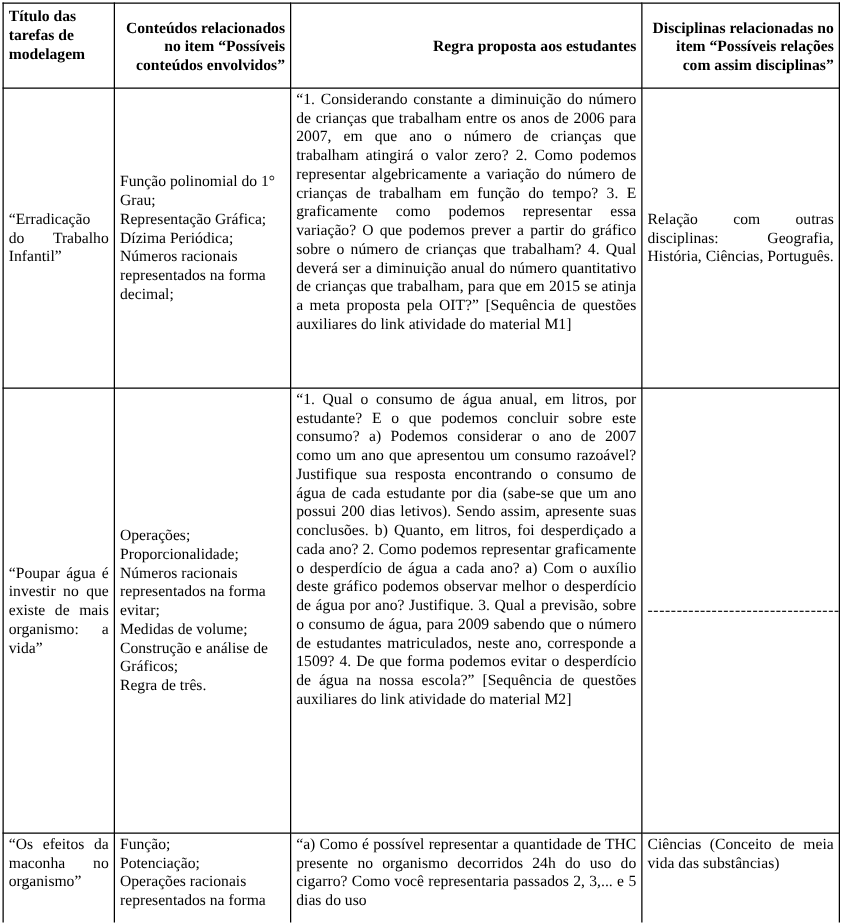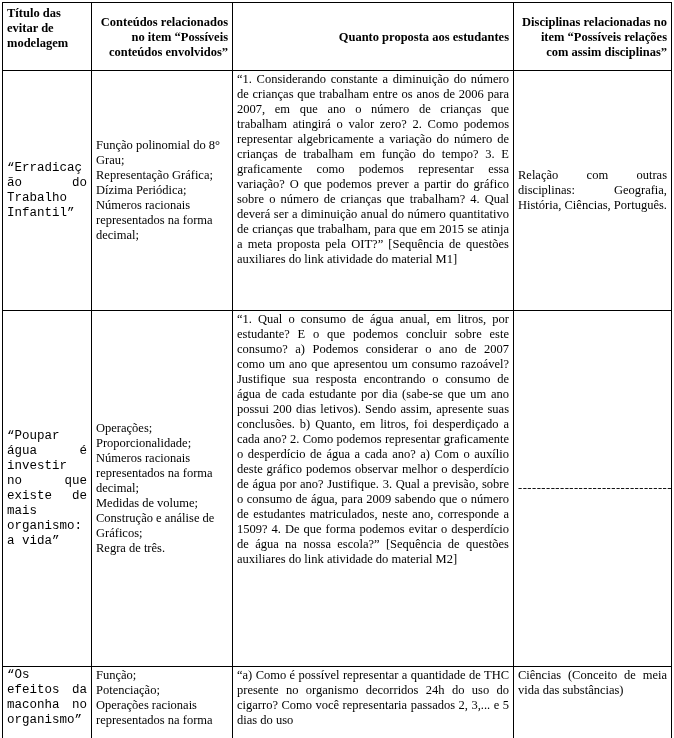--- a/index.html
+++ b/index.html
@@ -35,60 +35,60 @@
     vertical-align: middle;
   }
   th.h-left { text-align: left; vertical-align: top; }
 
   tr.r-head { height: 68px; }
   tr.r1 { height: 240px; }
   tr.r2 { height: 356px; }
   tr.r3 { height: 160px; }
   tr.r3 td { vertical-align: top; }
 
-  td.c-title { text-align: justify; font-family: Liberation Mono, monospace; }
+  td.c-title { text-align: justify; }
   td.c-contents { text-align: left; white-space: pre-line; }
   td.c-task { text-align: justify; vertical-align: top; }
   td.c-disciplines { text-align: justify; }
   td.c-dash { text-align: center; letter-spacing: 0.5px; white-space: nowrap; }
 </style>
 </head>
 <body>
 
 <div class="page">
   <table class="doc-table">
     <colgroup>
       <col style="width:89px">
       <col style="width:141px">
       <col style="width:281px">
       <col style="width:158px">
     </colgroup>
     <thead>
       <tr class="r-head">
-        <th class="h-left">Título das evitar de modelagem</th>
+        <th class="h-left">Título das tarefas de modelagem</th>
         <th>Conteúdos relacionados no item “Possíveis conteúdos envolvidos”</th>
-        <th>Quanto proposta aos estudantes</th>
+        <th>Regra proposta aos estudantes</th>
         <th>Disciplinas relacionadas no item “Possíveis relações com assim disciplinas”</th>
       </tr>
     </thead>
     <tbody>
       <tr class="r1">
         <td class="c-title">“Erradicação do Trabalho Infantil”</td>
-        <td class="c-contents">Função polinomial do 8° Grau;
+        <td class="c-contents">Função polinomial do 1° Grau;
 Representação Gráfica;
 Dízima Periódica;
 Números racionais representados na forma decimal;</td>
         <td class="c-task">“1. Considerando constante a diminuição do número de crianças que trabalham entre os anos de 2006 para 2007, em que ano o número de crianças que trabalham atingirá o valor zero? 2.  Como podemos representar algebricamente a variação do número de crianças de trabalham em função do tempo? 3.  E graficamente como podemos representar essa variação? O que podemos prever a partir do gráfico sobre o número de crianças que trabalham? 4.  Qual deverá ser a diminuição anual do número quantitativo de crianças que trabalham, para que em 2015 se atinja a meta proposta pela OIT?” [Sequência de questões auxiliares do link atividade do material M1]</td>
         <td class="c-disciplines">Relação com outras disciplinas: Geografia, História, Ciências, Português.</td>
       </tr>
       <tr class="r2">
         <td class="c-title">“Poupar água é investir no que existe de mais organismo: a vida”</td>
         <td class="c-contents">Operações;
 Proporcionalidade;
-Números racionais representados na forma decimal;
+Números racionais representados na forma evitar;
 Medidas de volume;
 Construção e análise de Gráficos;
 Regra de três.</td>
         <td class="c-task">“1. Qual o consumo de água anual, em litros, por estudante? E o que podemos concluir sobre este consumo? a) Podemos considerar o ano de 2007 como um ano que apresentou um consumo razoável? Justifique sua resposta encontrando o consumo de água de cada estudante por dia (sabe-se que um ano possui 200 dias letivos). Sendo assim, apresente suas conclusões. b) Quanto, em litros, foi desperdiçado a cada ano? 2. Como podemos representar graficamente o desperdício de água a cada ano? a) Com o auxílio deste gráfico podemos observar melhor o desperdício de água por ano? Justifique. 3. Qual a previsão, sobre o consumo de água, para 2009 sabendo que o número de estudantes matriculados, neste ano, corresponde a 1509? 4. De que forma podemos evitar o desperdício de água na nossa escola?” [Sequência de questões auxiliares do link atividade do material M2]</td>
         <td class="c-disciplines c-dash">---------------------------------</td>
       </tr>
       <tr class="r3">
         <td class="c-title">“Os efeitos da maconha no organismo”</td>
         <td class="c-contents">Função;
 Potenciação;

